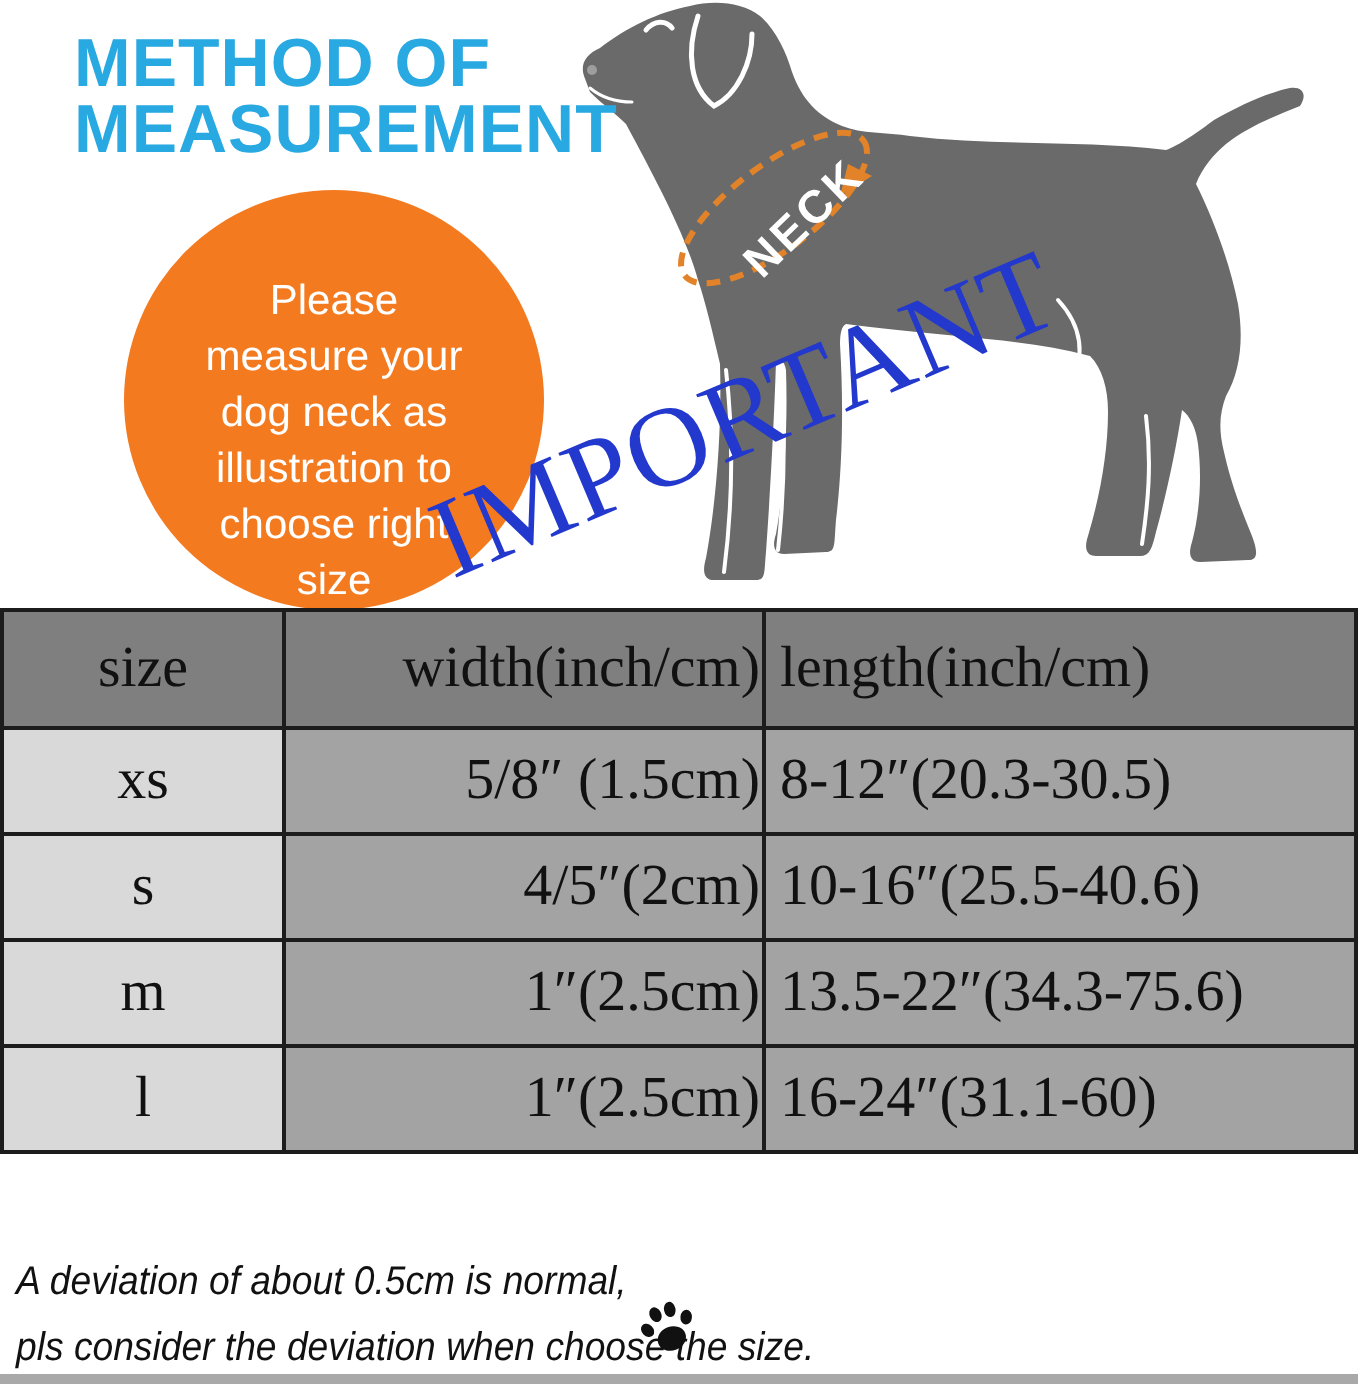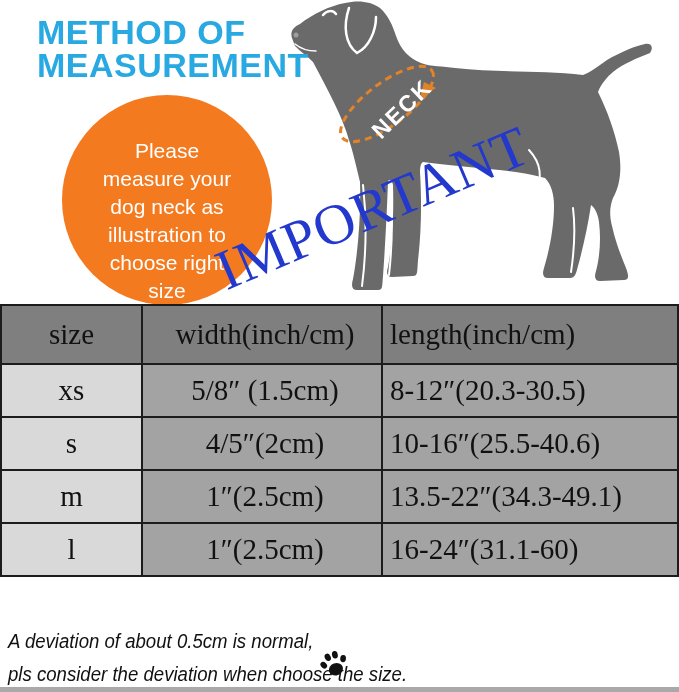--- a/index.html
+++ b/index.html
@@ -18,21 +18,21 @@
   .important{position:absolute;left:219px;top:244px;font-family:"Liberation Serif",serif;
              font-size:57px;line-height:1;color:var(--important_blue);white-space:nowrap;
              transform:rotate(-23deg);transform-origin:left center;letter-spacing:1px;z-index:5;}
 
   table.size-table{position:absolute;left:0;top:304px;width:679px;border-collapse:collapse;
                    font-family:"Liberation Serif",serif;font-size:29px;color:#111;z-index:4;background:#fff;}
   .size-table th,.size-table td{border:2px solid #1c1c1c;}
   .size-table th{background:var(--header_bg);font-weight:normal;height:55px;}
   .size-table td{height:49px;background:#a3a3a3;}
   .col-size{width:137px;text-align:center;}
-  .col-width{width:230px;text-align:center;padding-left:7px;}
+  .col-width{width:230px;text-align:right;padding-left:7px;}
   .col-length{text-align:left;padding-left:7px;}
   td.col-size{background:var(--size_col_bg);}
 
   .footnote1,.footnote2{position:absolute;left:8px;font-size:20px;font-style:italic;color:#111;
                         transform:scaleX(.93);transform-origin:left;white-space:nowrap;z-index:2;}
   .footnote1{top:630px;}
   .footnote2{top:663px;}
   .paw{position:absolute;left:318px;top:648px;width:32px;height:32px;z-index:2;}
   .bottom-strip{position:absolute;left:0;bottom:0;width:679px;height:5px;background:#a9a9a9;z-index:3;}
 </style>
@@ -101,21 +101,21 @@
         <td class="col-length">8-12″(20.3-30.5)</td>
       </tr>
       <tr>
         <td class="col-size">s</td>
         <td class="col-width">4/5″(2cm)</td>
         <td class="col-length">10-16″(25.5-40.6)</td>
       </tr>
       <tr>
         <td class="col-size">m</td>
         <td class="col-width">1″(2.5cm)</td>
-        <td class="col-length">13.5-22″(34.3-49.1)</td>
+        <td class="col-length">13.5-22″(34.3-75.6)</td>
       </tr>
       <tr>
         <td class="col-size">l</td>
         <td class="col-width">1″(2.5cm)</td>
         <td class="col-length">16-24″(31.1-60)</td>
       </tr>
     </tbody>
   </table>
 
   <div class="footnote1">A deviation of about 0.5cm is normal,</div>

